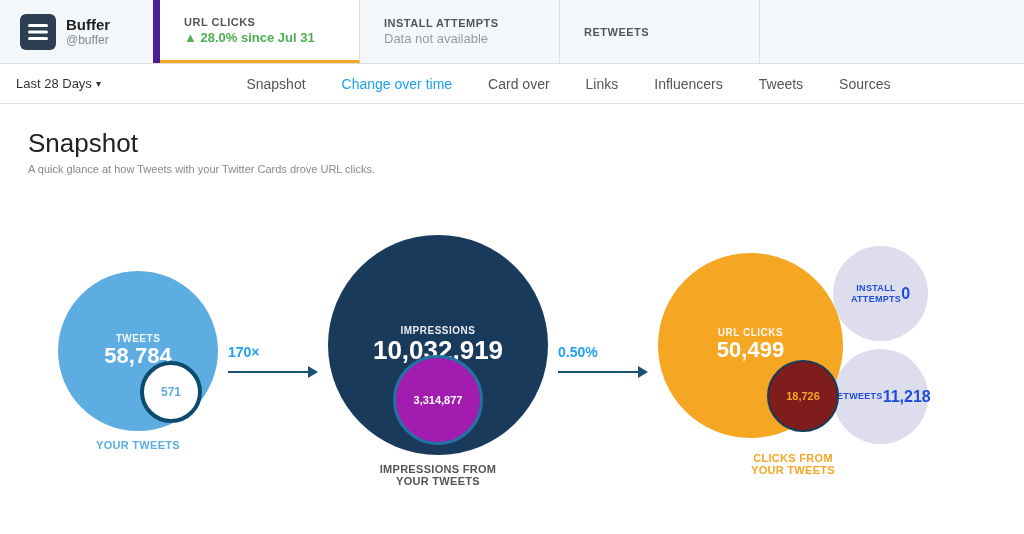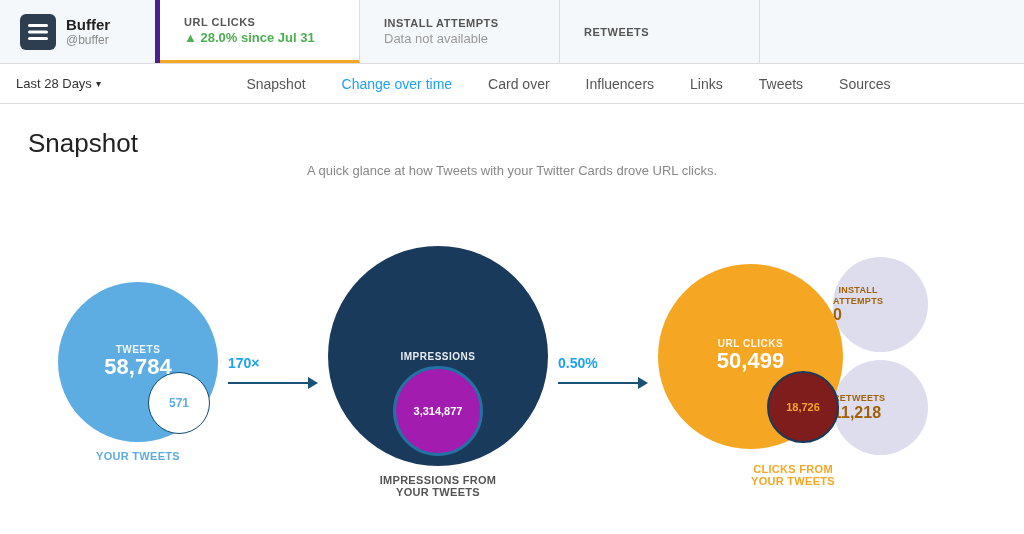--- a/index.html
+++ b/index.html
@@ -11,21 +11,21 @@
       align-items: stretch;
       background: #f5f8fa;
       border-bottom: 1px solid #ddd;
       height: 64px;
     }
     .brand {
       display: flex;
       align-items: center;
       padding: 0 20px;
       min-width: 160px;
-      border-right: 5px solid #4c1d95;
+      border-right: 7px solid #4c1d95;
     }
     .brand-icon {
       width: 36px;
       height: 36px;
       margin-right: 10px;
       flex-shrink: 0;
     }
     .brand-text .name {
       font-weight: 700;
       font-size: 15px;
@@ -117,24 +117,23 @@
     .main {
       padding: 24px 28px;
     }
     .page-title {
       font-size: 26px;
       font-weight: 300;
       color: #222;
       margin-bottom: 4px;
     }
     .page-subtitle {
-      font-size: 13px;
+      font-size: 11px;
       color: #888;
-      margin-bottom: 38px;
-      text-align: center;
+      margin-bottom: 30px;
     }
 
     
     .diagram {
       display: flex;
       align-items: center;
       justify-content: center;
       position: relative;
       margin-top: 10px;
       padding: 20px 0;
@@ -243,23 +242,23 @@
       display: flex;
       flex-direction: column;
       align-items: center;
       justify-content: center;
       position: absolute;
     }
     .sub-circle-tweets {
       width: 62px;
       height: 62px;
       background: #fff;
-      border: 1px solid #0c4a6e;
+      border: 4px solid #0c4a6e;
       bottom: 8px;
-      right: 8px;
+      right: 16px;
       color: #5dade2;
     }
     .sub-circle-impressions {
       width: 90px;
       height: 90px;
       background: #a21caf;
       border: 3px solid #2471a3;
       bottom: 10px;
       right: 50%;
       transform: translateX(50%);
@@ -305,24 +304,24 @@
       flex-direction: column;
       gap: 8px;
       margin-left: -10px;
     }
     .side-circle {
       width: 95px;
       height: 95px;
       border-radius: 50%;
       background: #dde;
       display: flex;
-      flex-direction: column;
-      align-items: flex-start;
-      justify-content: center;
-      color: #a16207;
+      flex-direction: row;
+      align-items: center;
+      justify-content: center;
+      color: #1d4ed8;
     }
     .side-circle-label {
       font-size: 9px;
       font-weight: 700;
       text-transform: uppercase;
       text-align: center;
       line-height: 1.2;
       letter-spacing: 0.3px;
     }
     .side-circle-number {
@@ -375,22 +374,22 @@
 
 <div class="nav-bar">
   <div class="date-filter">
     <span>Last 28 Days</span>
     <span class="chevron">▾</span>
   </div>
   <nav class="nav-tabs">
     <a class="nav-tab">Snapshot</a>
     <a class="nav-tab active">Change over time</a>
     <a class="nav-tab">Card over</a>
+    <a class="nav-tab">Links</a>
     <a class="nav-tab">Influencers</a>
-    <a class="nav-tab">Links</a>
     <a class="nav-tab">Tweets</a>
     <a class="nav-tab">Sources</a>
   </nav>
 </div>
 
 <div class="main">
   <h1 class="page-title">Snapshot</h1>
   <p class="page-subtitle">A quick glance at how Tweets with your Twitter Cards drove URL clicks.</p>
 
   <div class="diagram-wrapper">
@@ -411,20 +410,21 @@
         <div class="arrow-label">170×</div>
         <div class="arrow-line">
           <div class="arrow-shaft"></div>
           <div class="arrow-head"></div>
         </div>
       </div>
 
       <div class="circle-group">
         <div class="circle-impressions">
           <span class="circle-label">IMPRESSIONS</span>
+          <span class="circle-number big">10,032,919</span>
           <div class="sub-circle sub-circle-impressions">
             <span class="sub-number small">3,314,877</span>
           </div>
         </div>
         <div class="circle-caption dark">
           <span>IMPRESSIONS FROM</span><br>
           <span>YOUR TWEETS</span>
         </div>
       </div>
 

